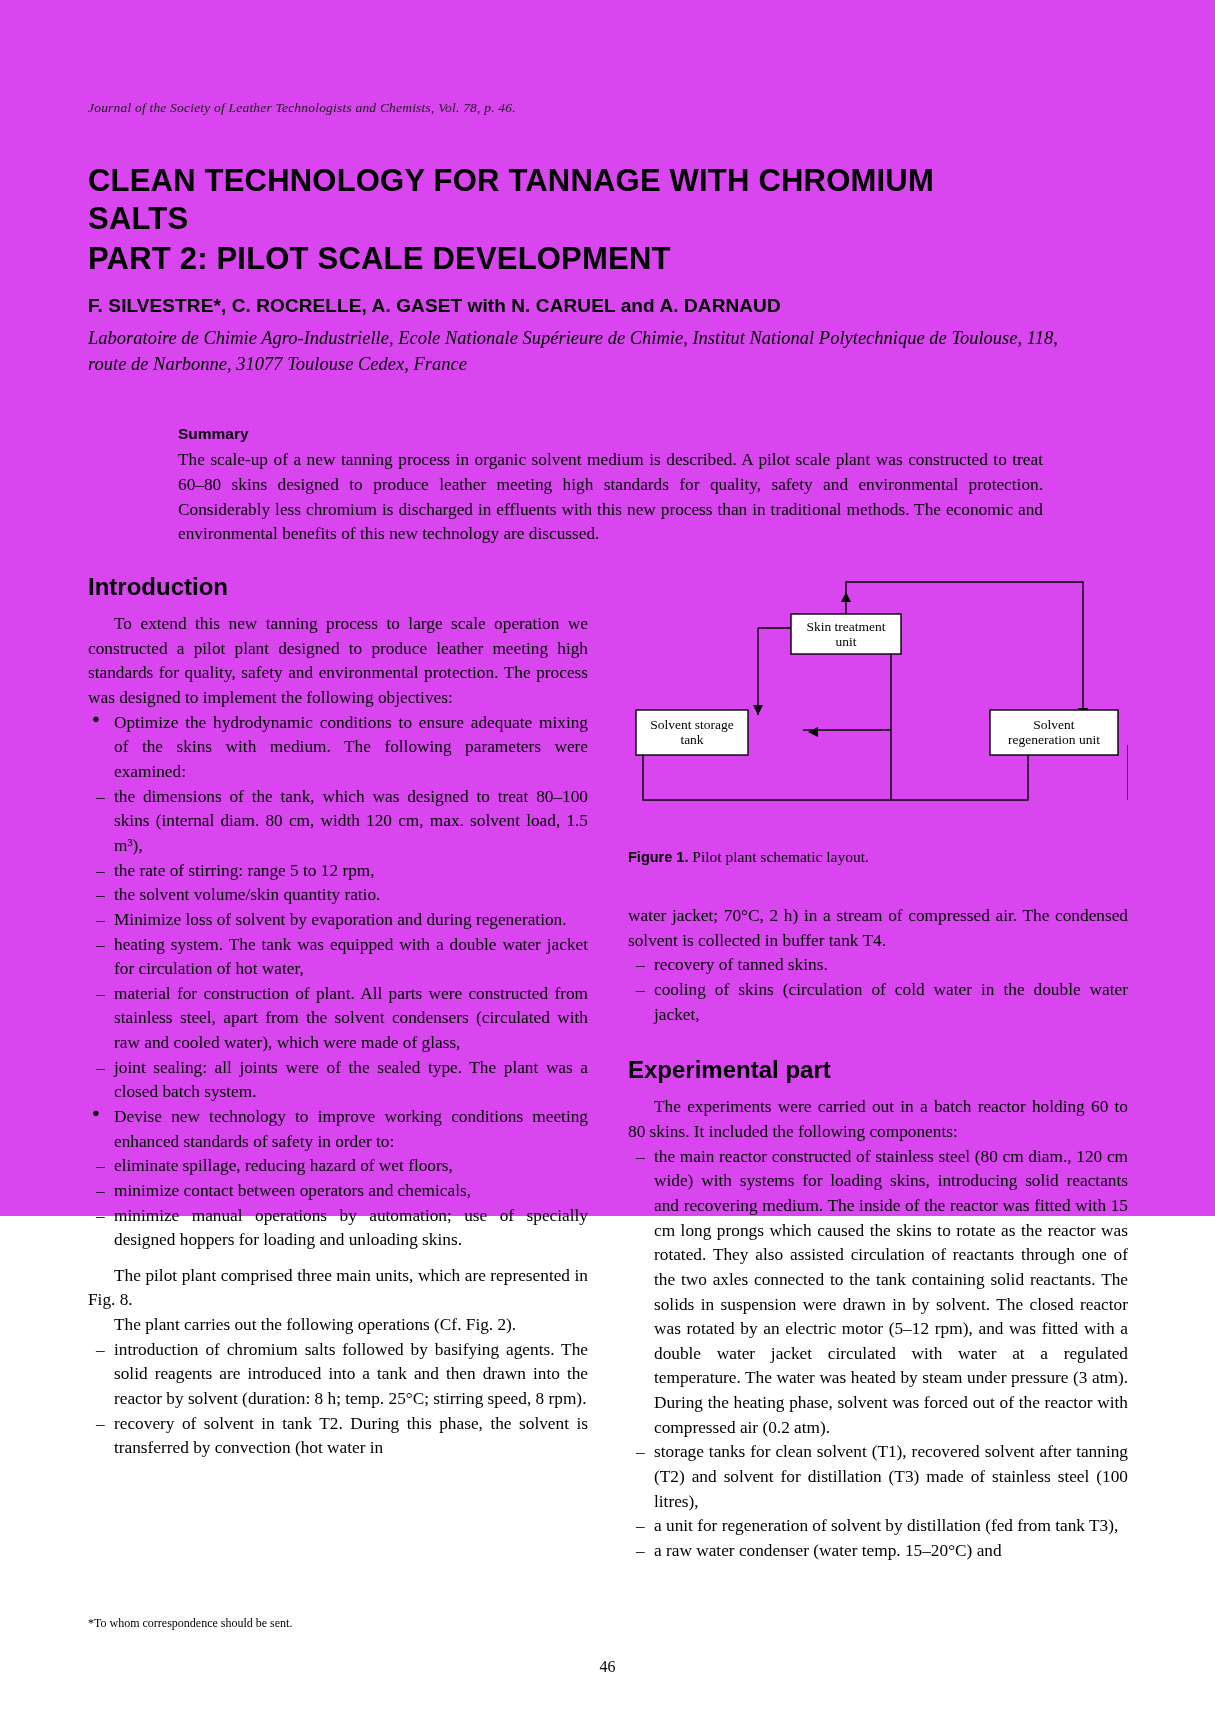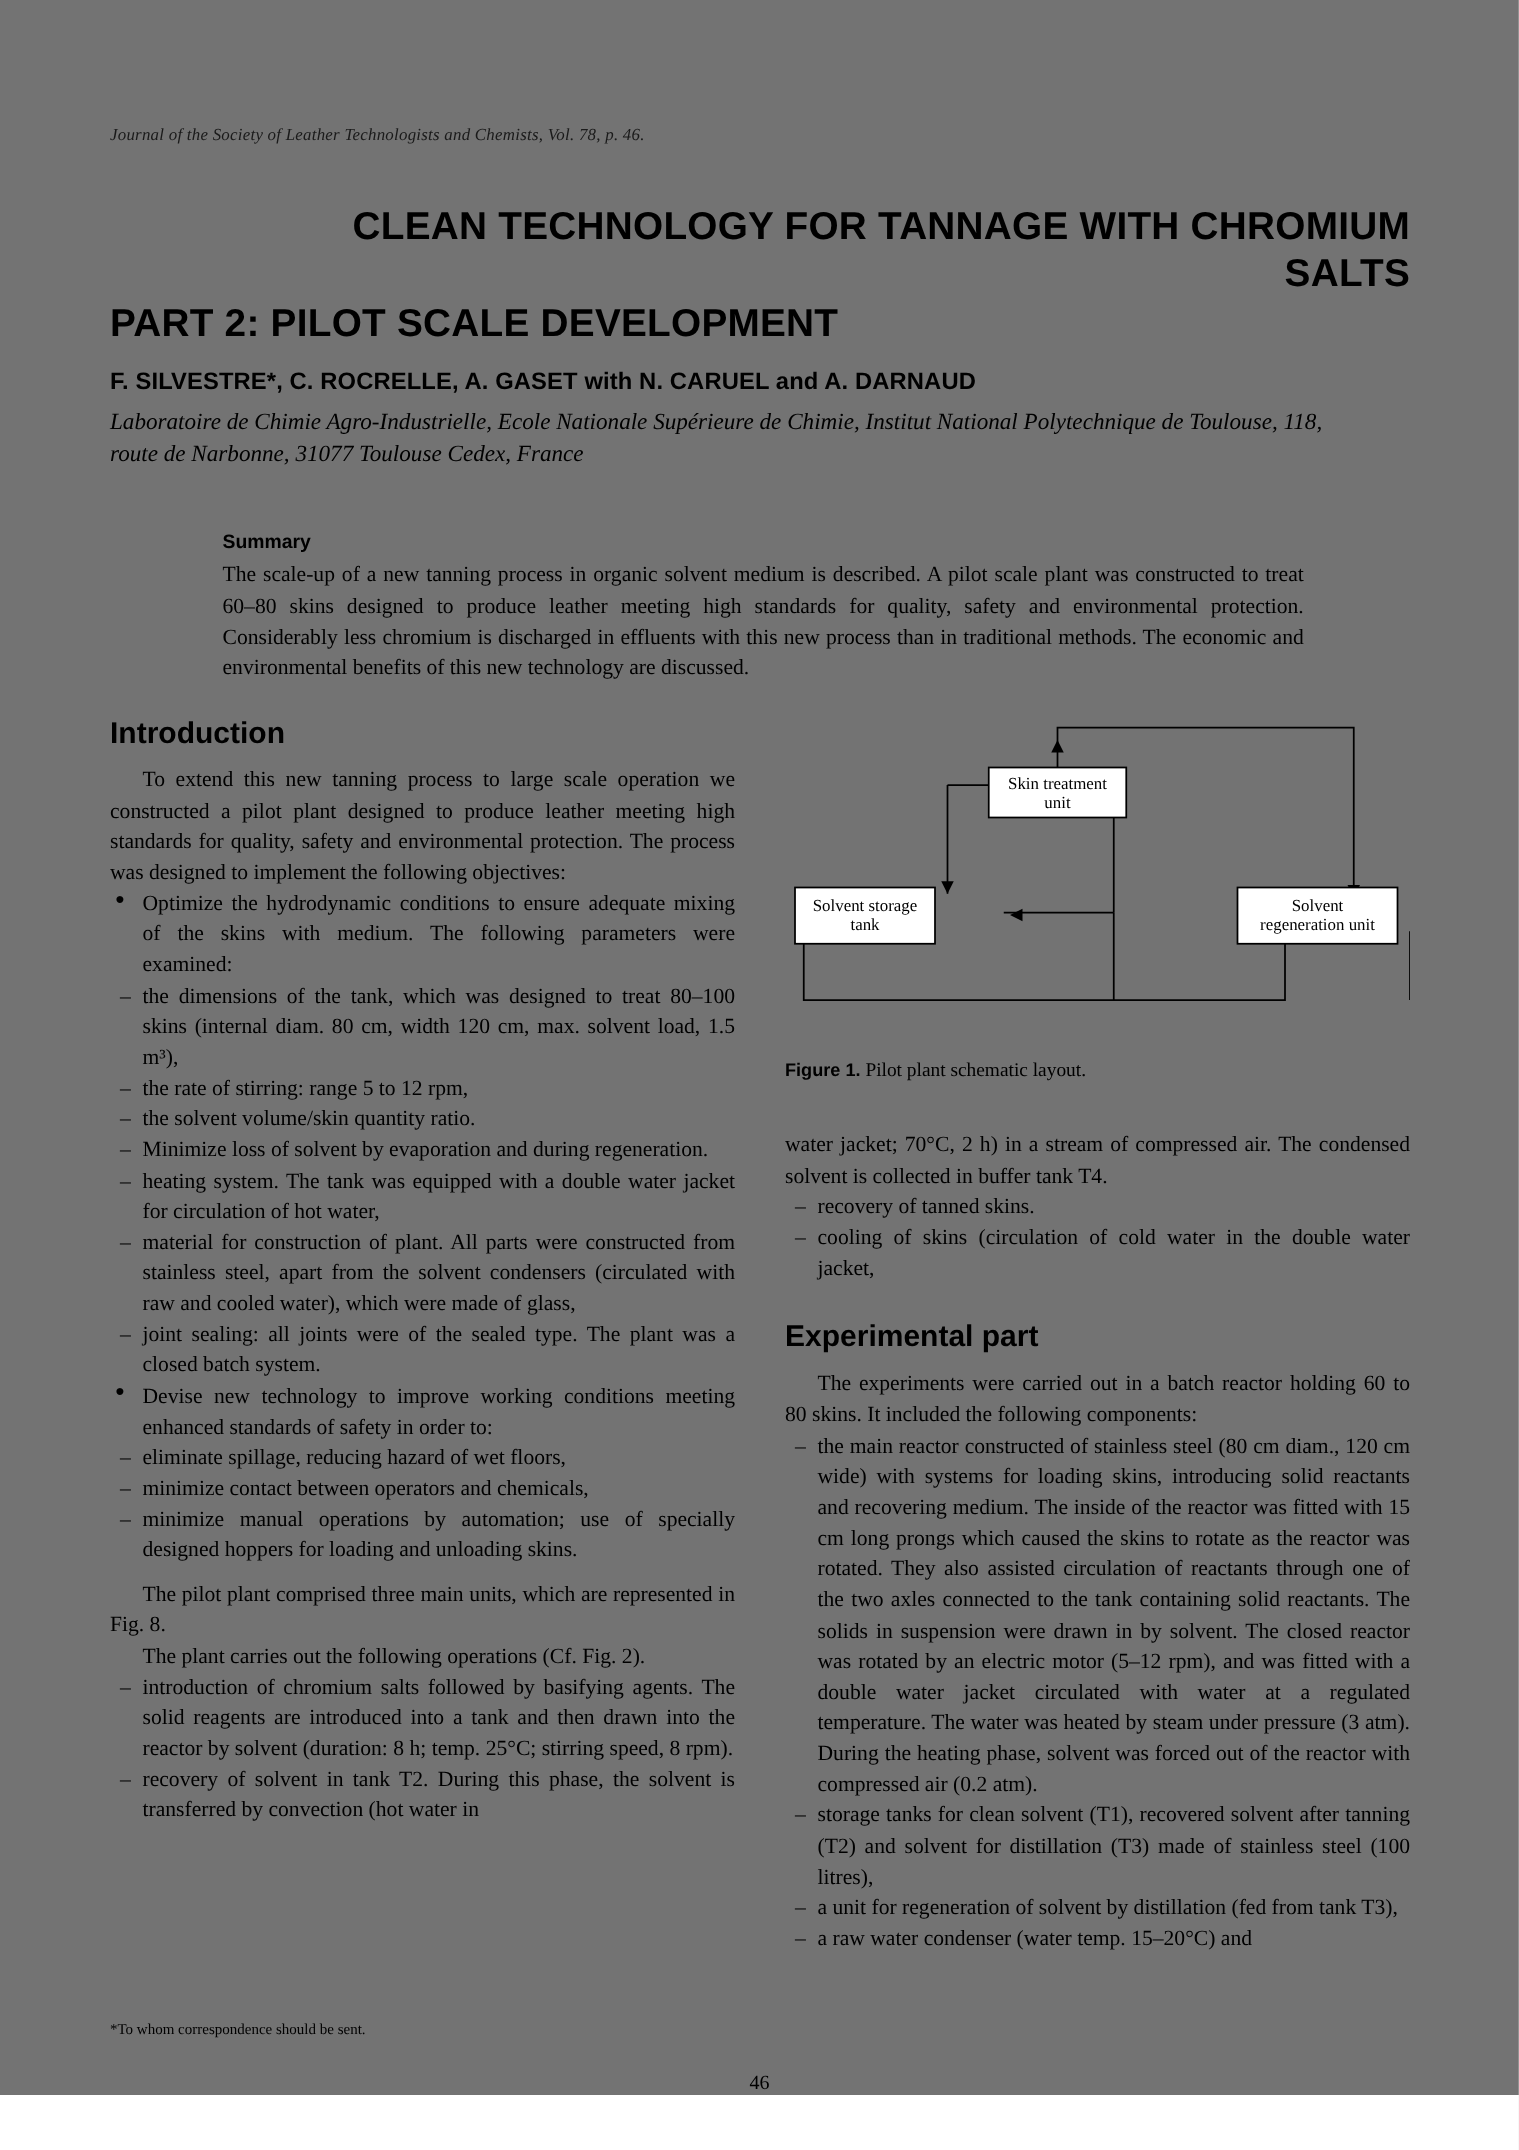--- a/index.html
+++ b/index.html
@@ -12,22 +12,22 @@
     height: 1720px;
     position: relative;
     font-family: "Liberation Serif", serif;
     color: #000;
     overflow: hidden;
   }
   .page {
     position: absolute;
     left: 0; top: 0;
     width: 1215px;
-    height: 1676px;
-    background: #737373;
+    height: 1216px;
+    background: #d946ef;
   }
   .content {
     position: absolute;
     left: 88px;
     top: 100px;
     width: 1040px;
   }
 
   
   .journal-ref {
@@ -39,21 +39,20 @@
     margin-bottom: 46px;
   }
   .title {
     font-family: "Liberation Sans", sans-serif;
     font-weight: bold;
     font-size: 31px;
     line-height: 1.22;
     letter-spacing: 0.2px;
     color: #000;
     margin: 0 0 2px 0;
-    text-align: right;
   }
   .subtitle {
     font-family: "Liberation Sans", sans-serif;
     font-weight: bold;
     font-size: 31px;
     line-height: 1.22;
     letter-spacing: 0.2px;
     margin: 0 0 18px 0;
   }
   .authors {

